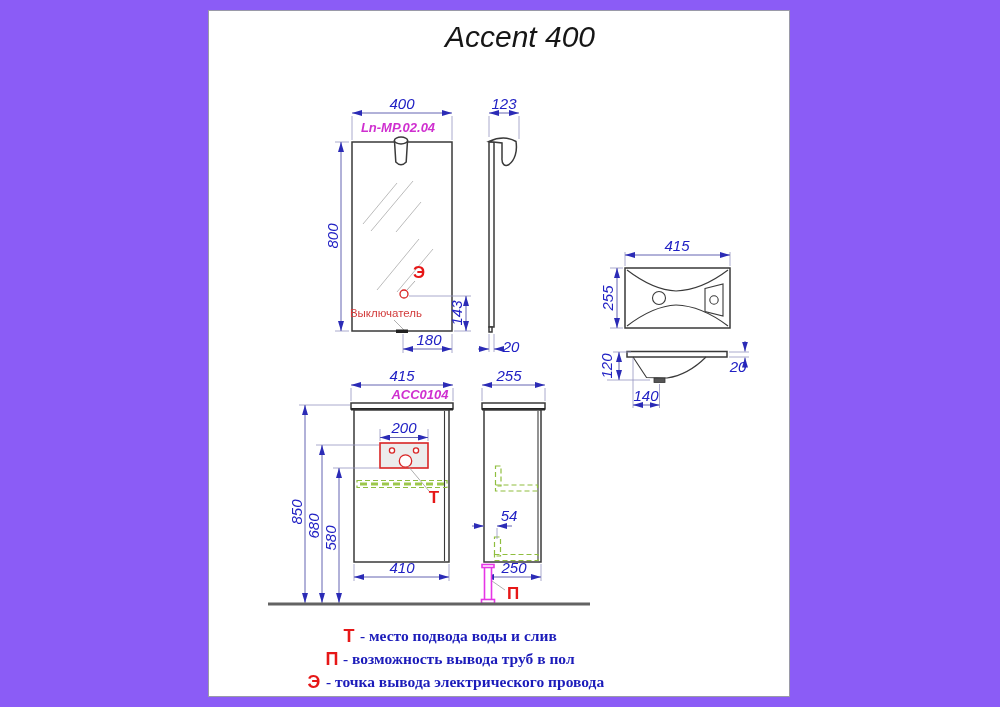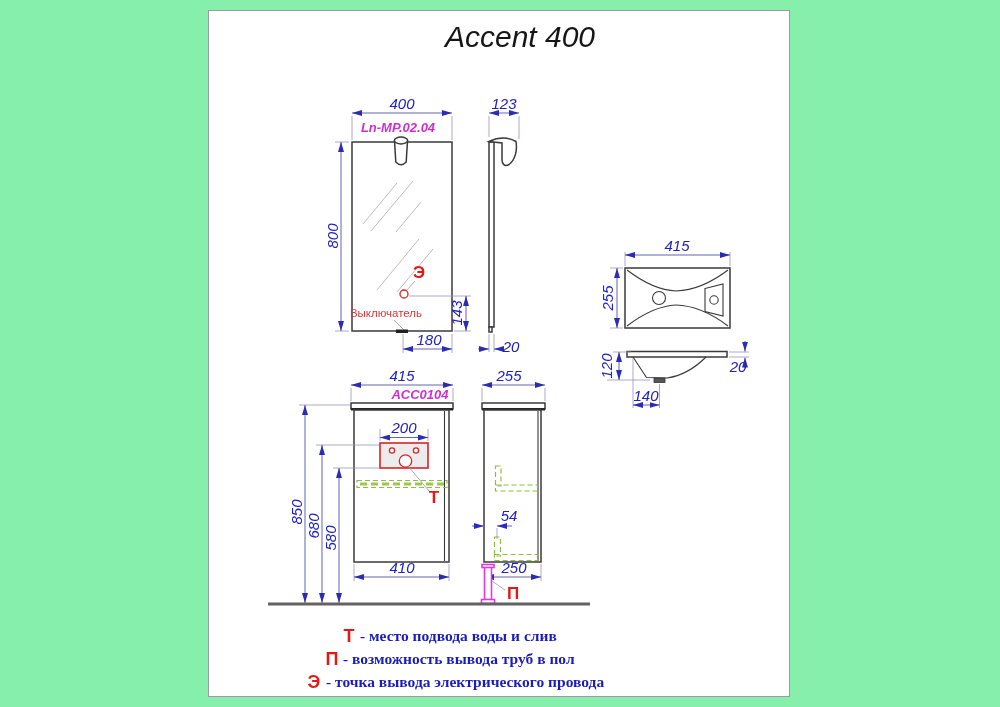--- a/index.html
+++ b/index.html
@@ -1,16 +1,16 @@
 <!DOCTYPE html>
 <html><head>
 <meta charset="utf-8">
 <style>
   html,body{margin:0;padding:0;background:#fff;}
-  #canvas{position:relative;width:1000px;height:707px;background:#86efac;overflow:hidden;
+  #canvas{position:relative;width:1000px;height:707px;background:#8b5cf6;overflow:hidden;
           font-family:"Liberation Sans",sans-serif;}
   svg{position:absolute;left:0;top:0;}
   .sheet{fill:#ffffff;stroke:#9a9aa8;stroke-width:1;}
   .outline{fill:#ffffff;stroke:#3a3a3a;stroke-width:1.5;}
   .thin{fill:none;stroke:#3a3a3a;stroke-width:1.1;}
   .heavy{stroke:#262626;stroke-width:2.4;fill:none;}
   .dimline{stroke:#6565b2;stroke-width:1;fill:none;}
   .extline{stroke:#9595c0;stroke-width:0.8;fill:none;}
   .leader{stroke:#9a9a9a;stroke-width:0.8;fill:none;}
   .hatch{stroke:#bcbcbc;stroke-width:1;fill:none;}

